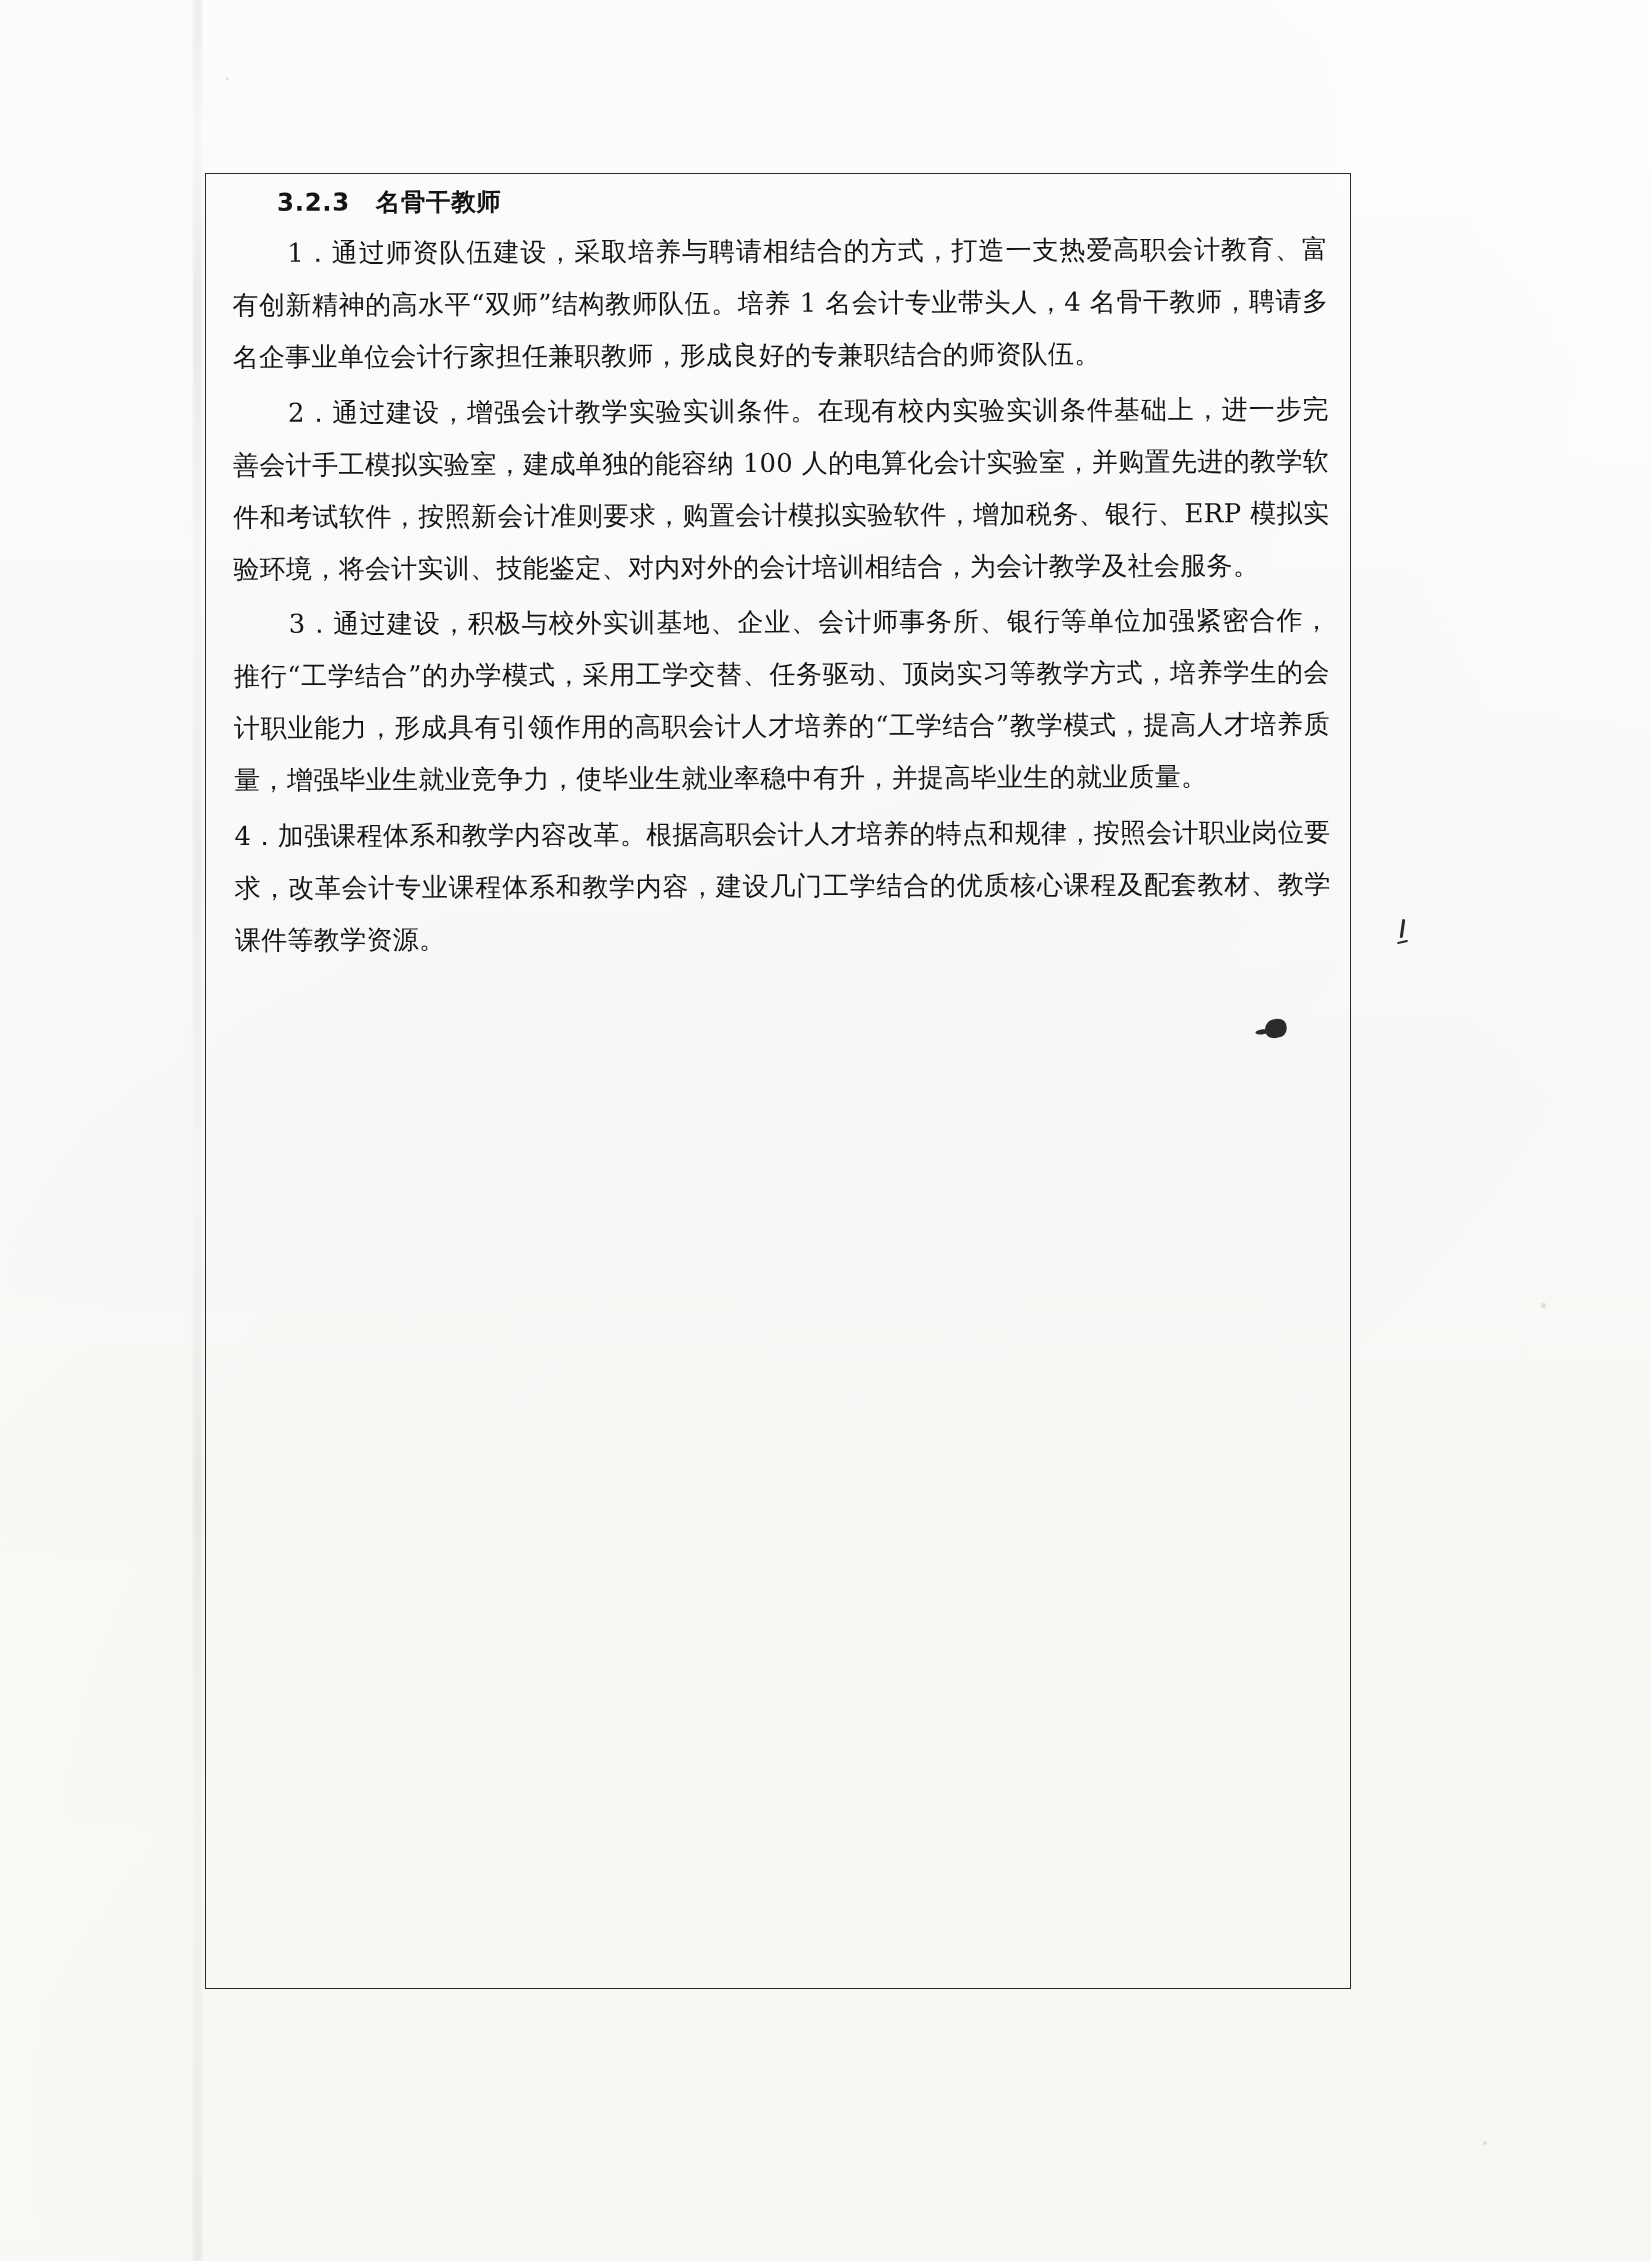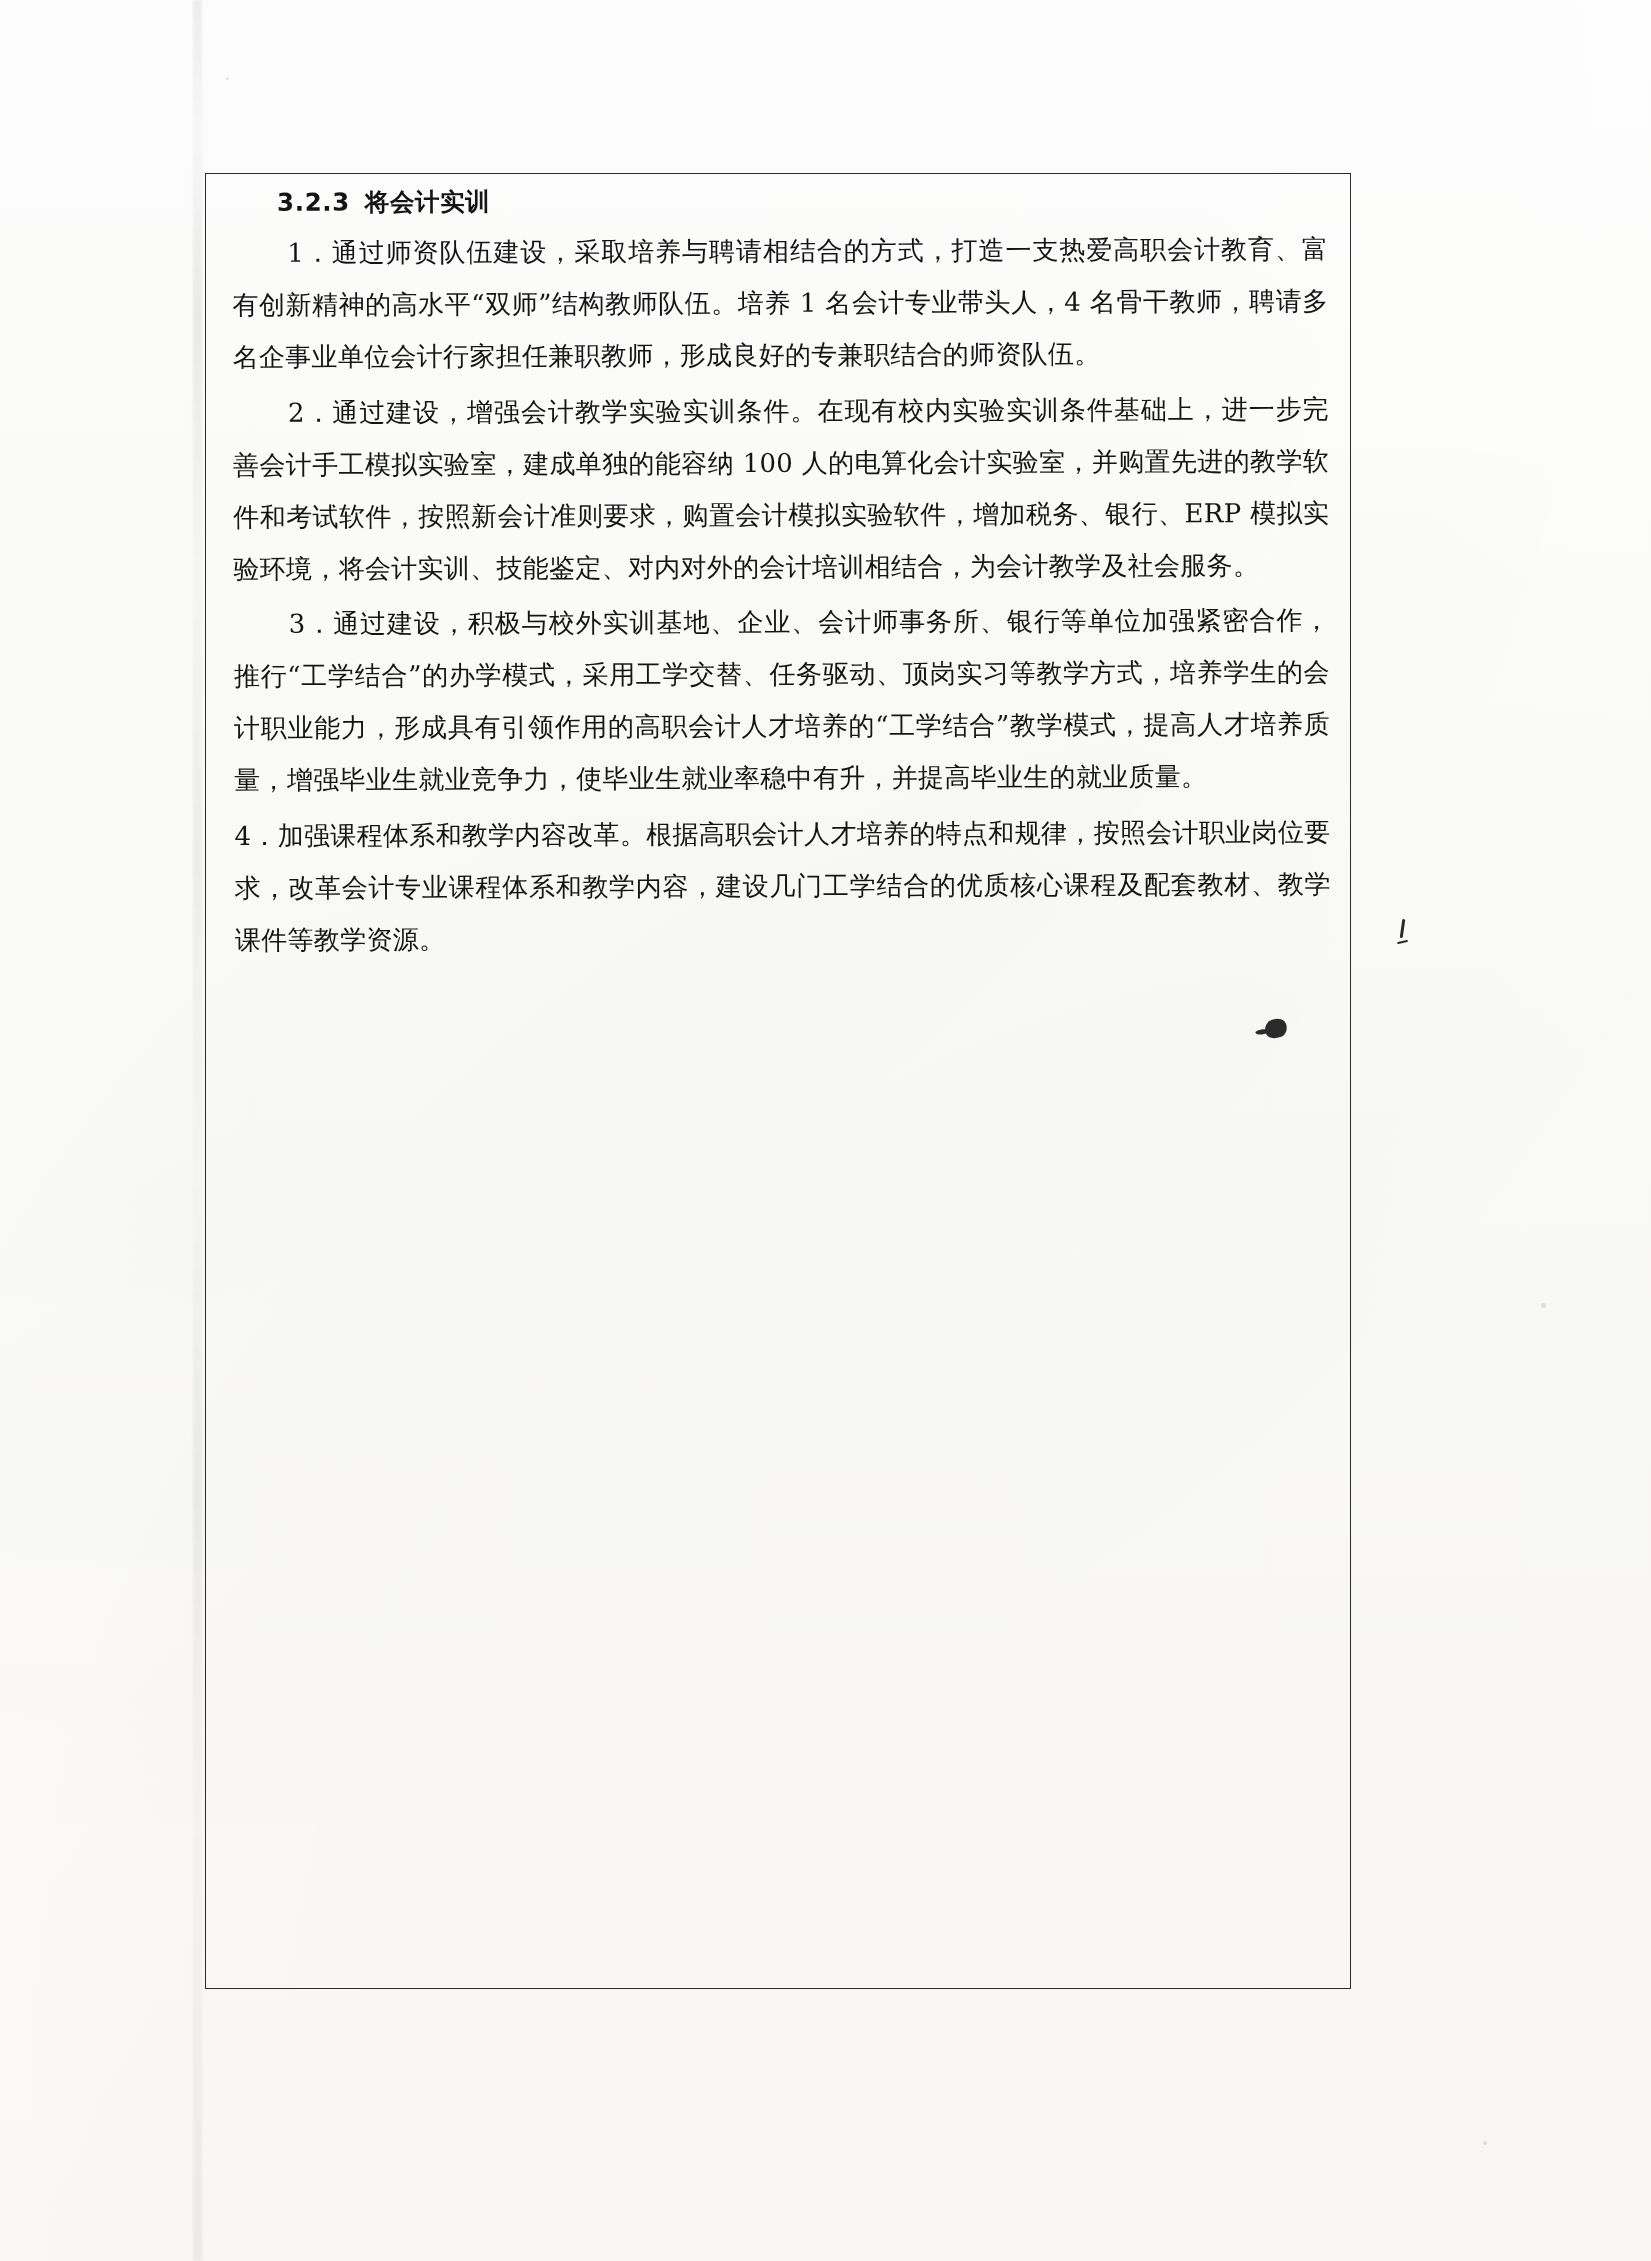--- a/index.html
+++ b/index.html
@@ -59,21 +59,21 @@
 
   .heading {
     font-family: "DejaVu Sans", "Liberation Sans", sans-serif;
     font-weight: bold;
     font-size: 24.5px;
     color: #141414;
     letter-spacing: 0.6px;
     margin: 0 0 7.7px 45px;
   }
   .heading .num {
-    margin-right: 15px;
+    margin-right: 26px;
   }
 
   p.para {
     margin: 0 0 3.9px 0;
     font-size: 26px;
     line-height: 52px;
     color: #141414;
     text-align: justify;
     text-justify: inter-ideograph;
     letter-spacing: 0.3px;
@@ -141,21 +141,21 @@
 <body>
 
 <div class="page">
   <div class="paper-tint"></div>
   <div class="left-edge-noise"></div>
 
   <div class="doc-frame"></div>
 
   <div class="content skew">
     <div class="heading">
-      <span class="num">3.2.3</span><span>将会计实训</span>
+      <span class="num">3.2.3</span><span>名骨干教师</span>
     </div>
 
     <p class="para indent">1．通过师资队伍建设，采取培养与聘请相结合的方式，打造一支热爱高职会计教育、富有创新精神的高水平“双师”结构教师队伍。培养 1 名会计专业带头人，4 名骨干教师，聘请多名企事业单位会计行家担任兼职教师，形成良好的专兼职结合的师资队伍。</p>
     <p class="para indent">2．通过建设，增强会计教学实验实训条件。在现有校内实验实训条件基础上，进一步完善会计手工模拟实验室，建成单独的能容纳 100 人的电算化会计实验室，并购置先进的教学软件和考试软件，按照新会计准则要求，购置会计模拟实验软件，增加税务、银行、ERP 模拟实验环境，将会计实训、技能鉴定、对内对外的会计培训相结合，为会计教学及社会服务。</p>
     <p class="para indent">3．通过建设，积极与校外实训基地、企业、会计师事务所、银行等单位加强紧密合作，推行“工学结合”的办学模式，采用工学交替、任务驱动、顶岗实习等教学方式，培养学生的会计职业能力，形成具有引领作用的高职会计人才培养的“工学结合”教学模式，提高人才培养质量，增强毕业生就业竞争力，使毕业生就业率稳中有升，并提高毕业生的就业质量。</p>
     <p class="para noindent">4．加强课程体系和教学内容改革。根据高职会计人才培养的特点和规律，按照会计职业岗位要求，改革会计专业课程体系和教学内容，建设几门工学结合的优质核心课程及配套教材、教学课件等教学资源。</p>
   </div>
 
   <div class="ink-blob"></div>
   <div class="pen-mark">

